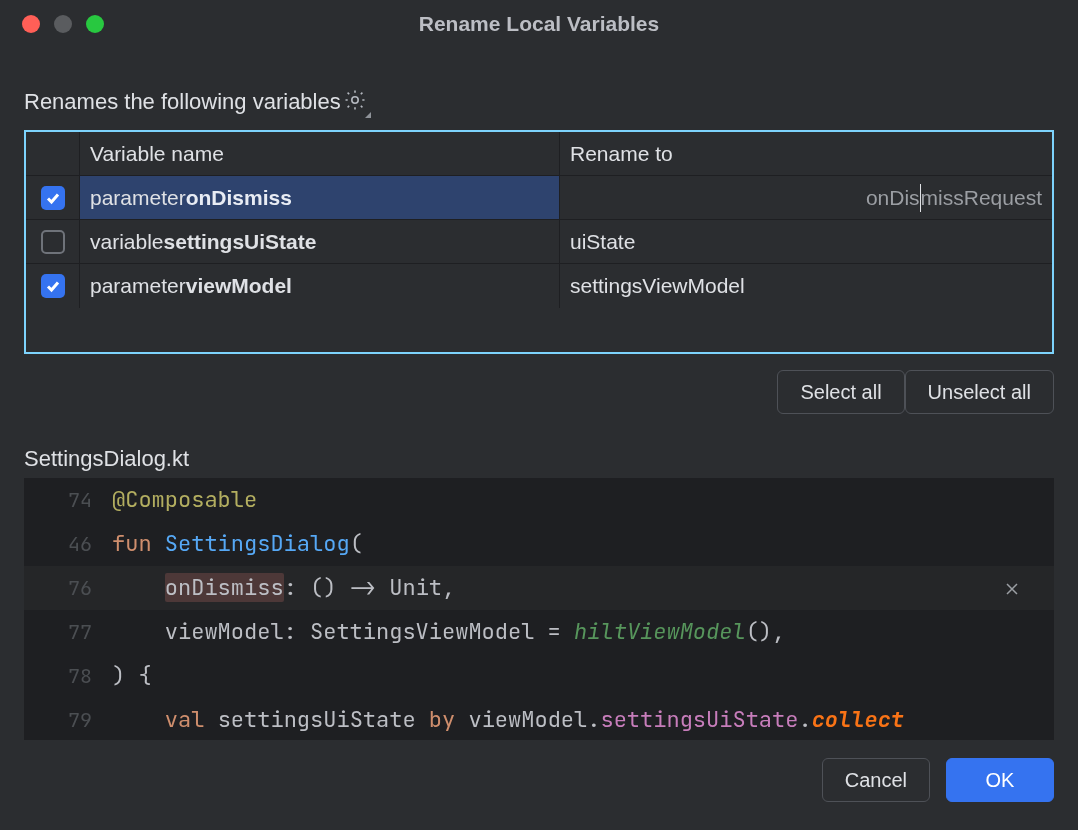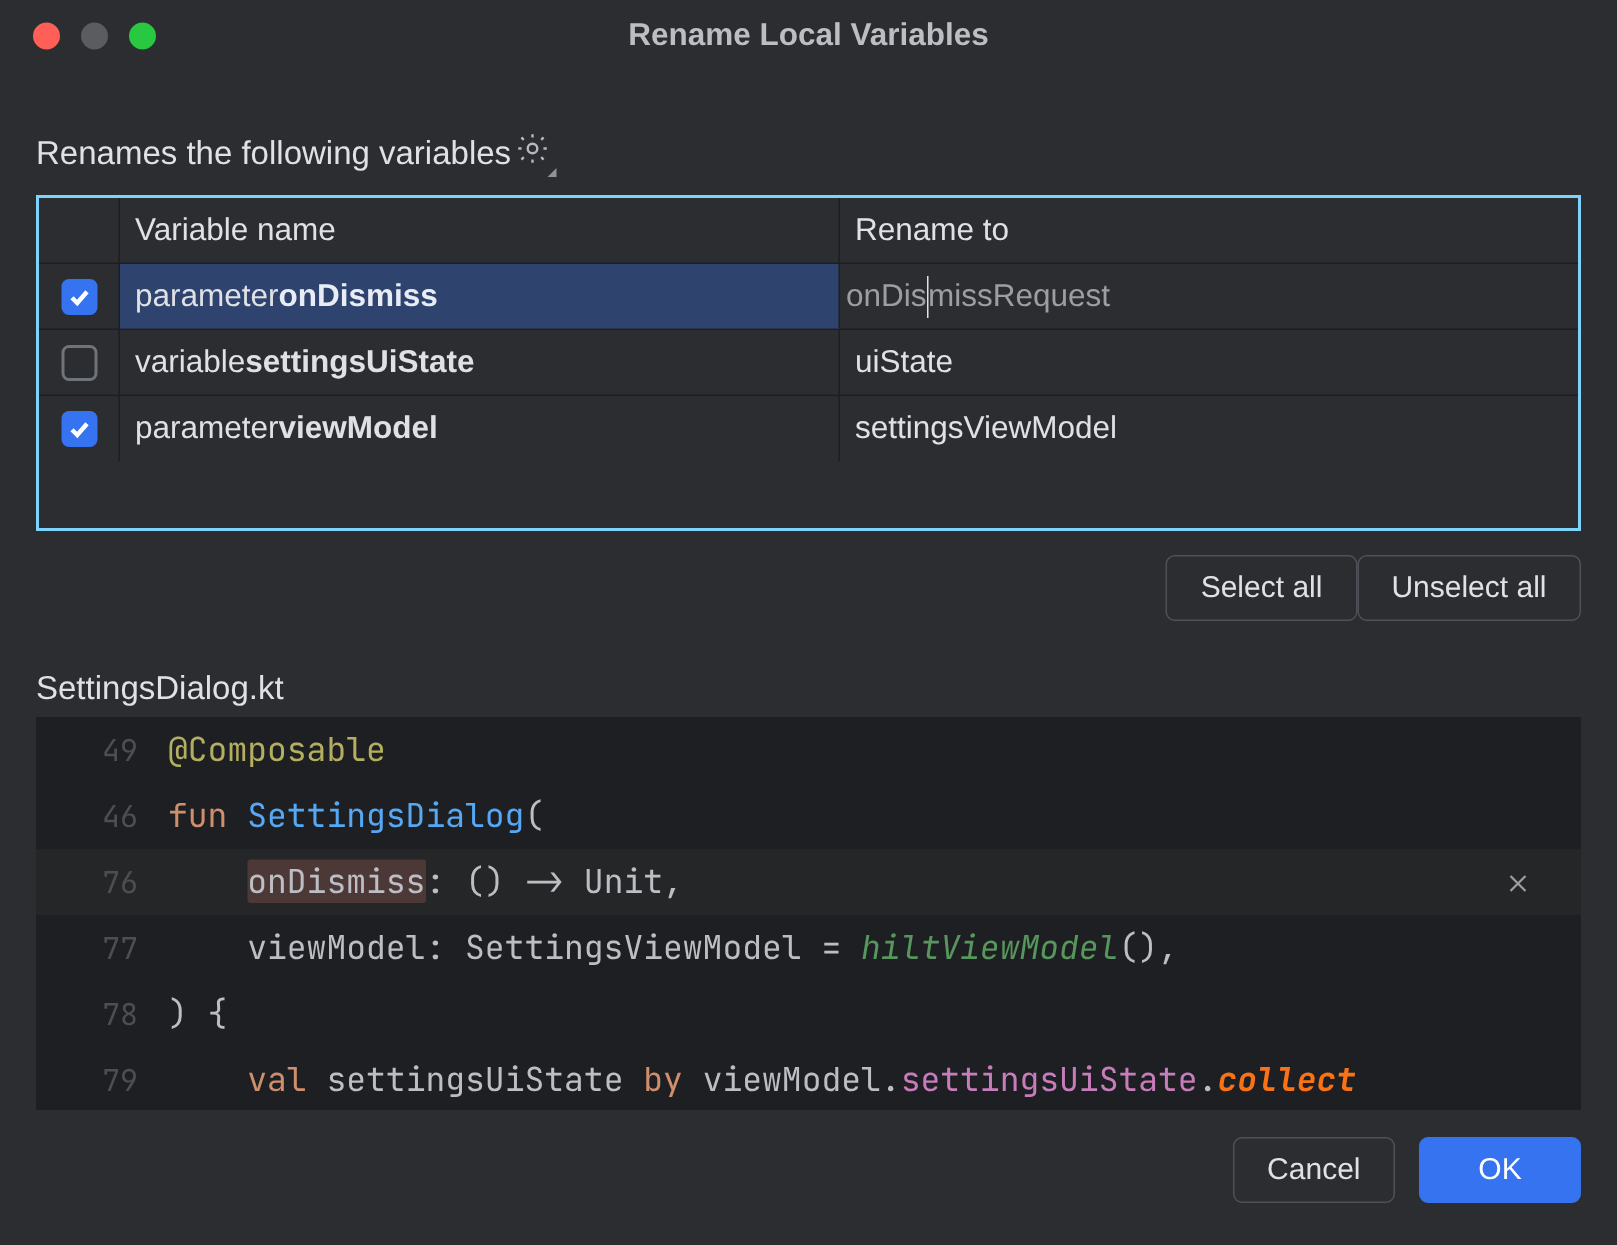--- a/index.html
+++ b/index.html
@@ -92,20 +92,21 @@
     border-bottom: 1px solid #1e1f22;
   }
   .tbody .row:last-child { border-bottom: none; }
   .row.selected .col-name { background: #2e436e; }
   .identifier { font-weight: 700; }
   .row.selected .identifier { color: #e8ecf4; }
   .col-rename.editing {
     position: relative;
     color: #9b9ea3;
     padding-left: 4px;
+    justify-content: flex-end;
   }
   .caret {
     position: absolute;
     width: 1px;
     height: 28px;
     background: #dfe1e5;
   }
   .checkbox {
     width: 24px; height: 24px;
     border-radius: 5px;
@@ -302,21 +303,21 @@
     <div class="btn">Select all</div>
     <div class="btn">Unselect all</div>
   </div>
 
   <div class="filename">SettingsDialog.kt</div>
 
   <div class="editor">
     <div class="gutter-bg"></div>
     <div id="code-lines">
         <div class="code-line">
-          <div class="gutter">49</div>
+          <div class="gutter">74</div>
           <div class="code"><span class="tok-annotation">@Composable</span></div>
         </div>
         <div class="code-line">
           <div class="gutter">46</div>
           <div class="code"><span class="tok-keyword">fun </span><span class="tok-funcdecl">SettingsDialog</span><span class="tok-default">(</span></div>
         </div>
         <div class="code-line hl-line">
           <div class="gutter">76</div>
           <div class="code"><span class="tok-default">    </span><span class="tok-param-hl">onDismiss</span><span class="tok-default">: () -&gt; </span><span class="tok-type">Unit</span><span class="tok-default">,</span></div>
         </div>

